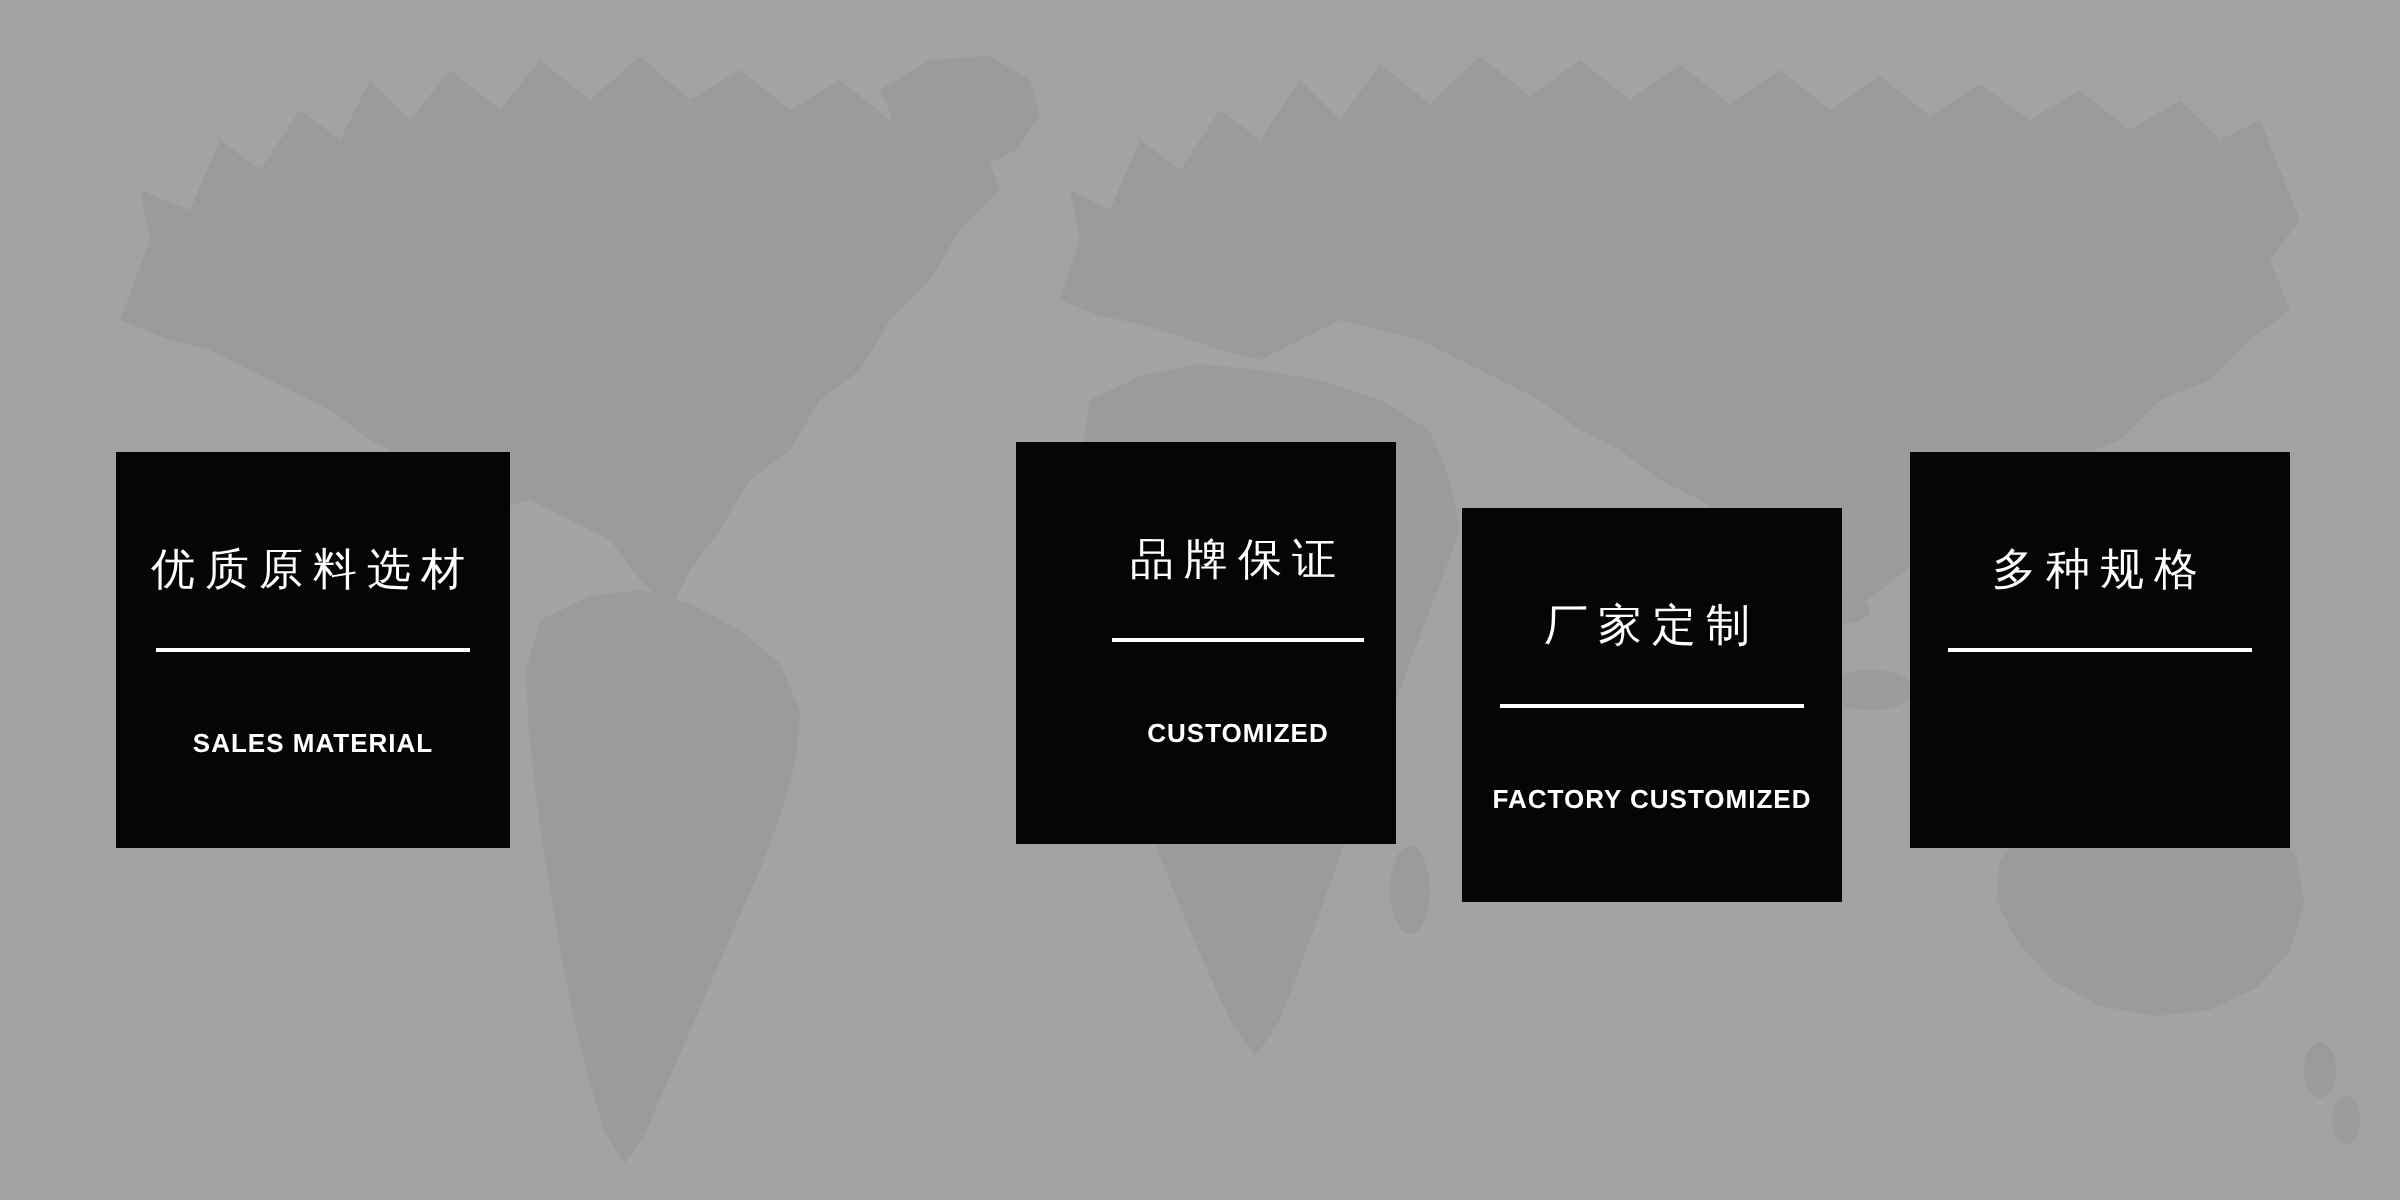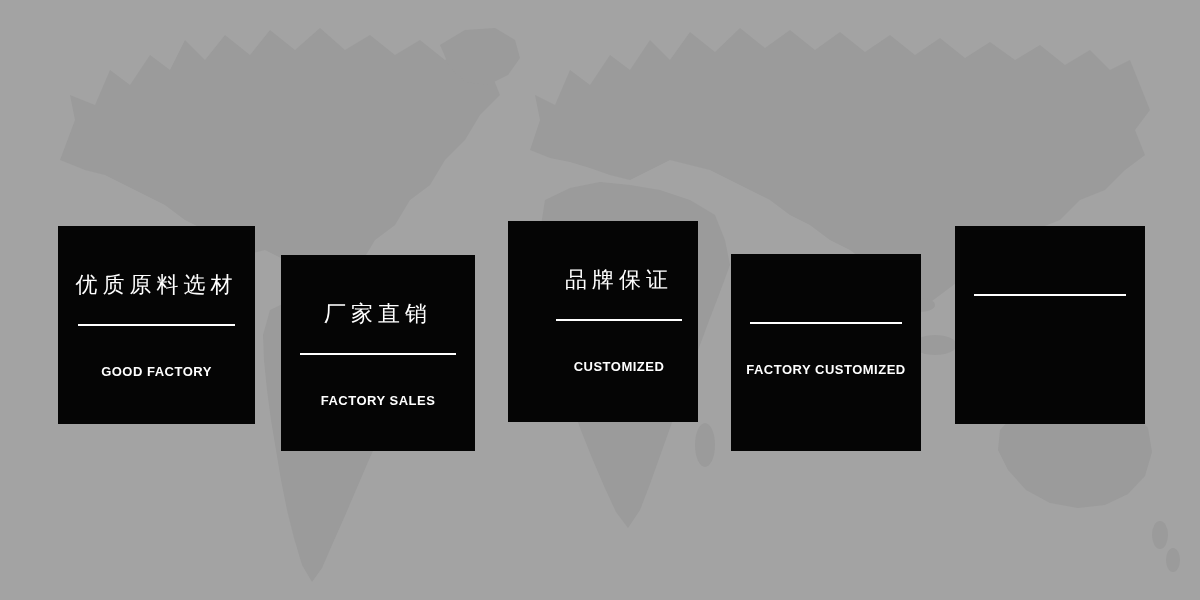--- a/index.html
+++ b/index.html
@@ -95,37 +95,34 @@
       <ellipse cx="705" cy="445" rx="10" ry="22"></ellipse>
 
       <ellipse cx="1160" cy="535" rx="8" ry="14"></ellipse>
       <ellipse cx="1173" cy="560" rx="7" ry="12"></ellipse>
     </g>
   </svg>
 
   <div class="card card-1">
     <div class="card-title">优质原料选材</div>
     <div class="card-divider"></div>
-    <div class="card-subtitle">GOOD FACTORY</div>
+    <div class="card-subtitle">SALES MATERIAL</div>
   </div>
 
-  <div class="card card-2">
-    <div class="card-title">厂家直销</div>
-    <div class="card-divider"></div>
-    <div class="card-subtitle">FACTORY SALES</div>
-  </div>
 
   <div class="card card-3">
     <div class="card-title">品牌保证</div>
     <div class="card-divider"></div>
     <div class="card-subtitle">CUSTOMIZED</div>
   </div>
 
   <div class="card card-4">
+    <div class="card-title">厂家定制</div>
     <div class="card-divider"></div>
     <div class="card-subtitle">FACTORY CUSTOMIZED</div>
   </div>
 
   <div class="card card-5">
+    <div class="card-title">多种规格</div>
     <div class="card-divider"></div>
   </div>
 
 </div>
 
 </body></html>

